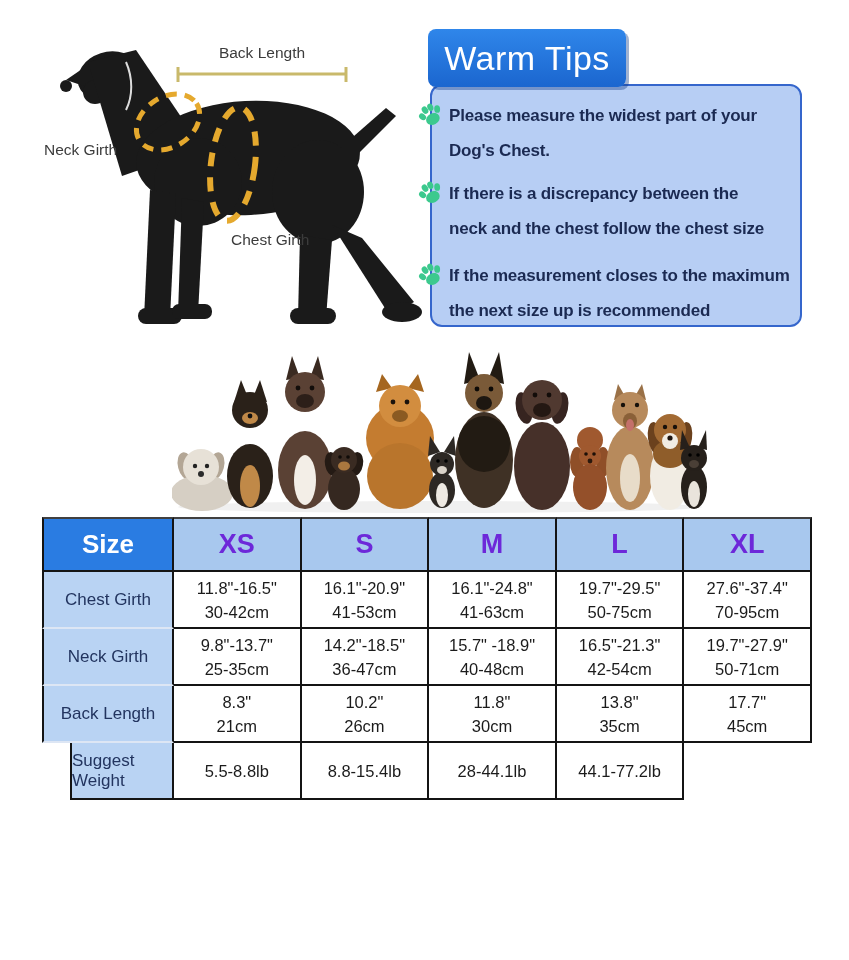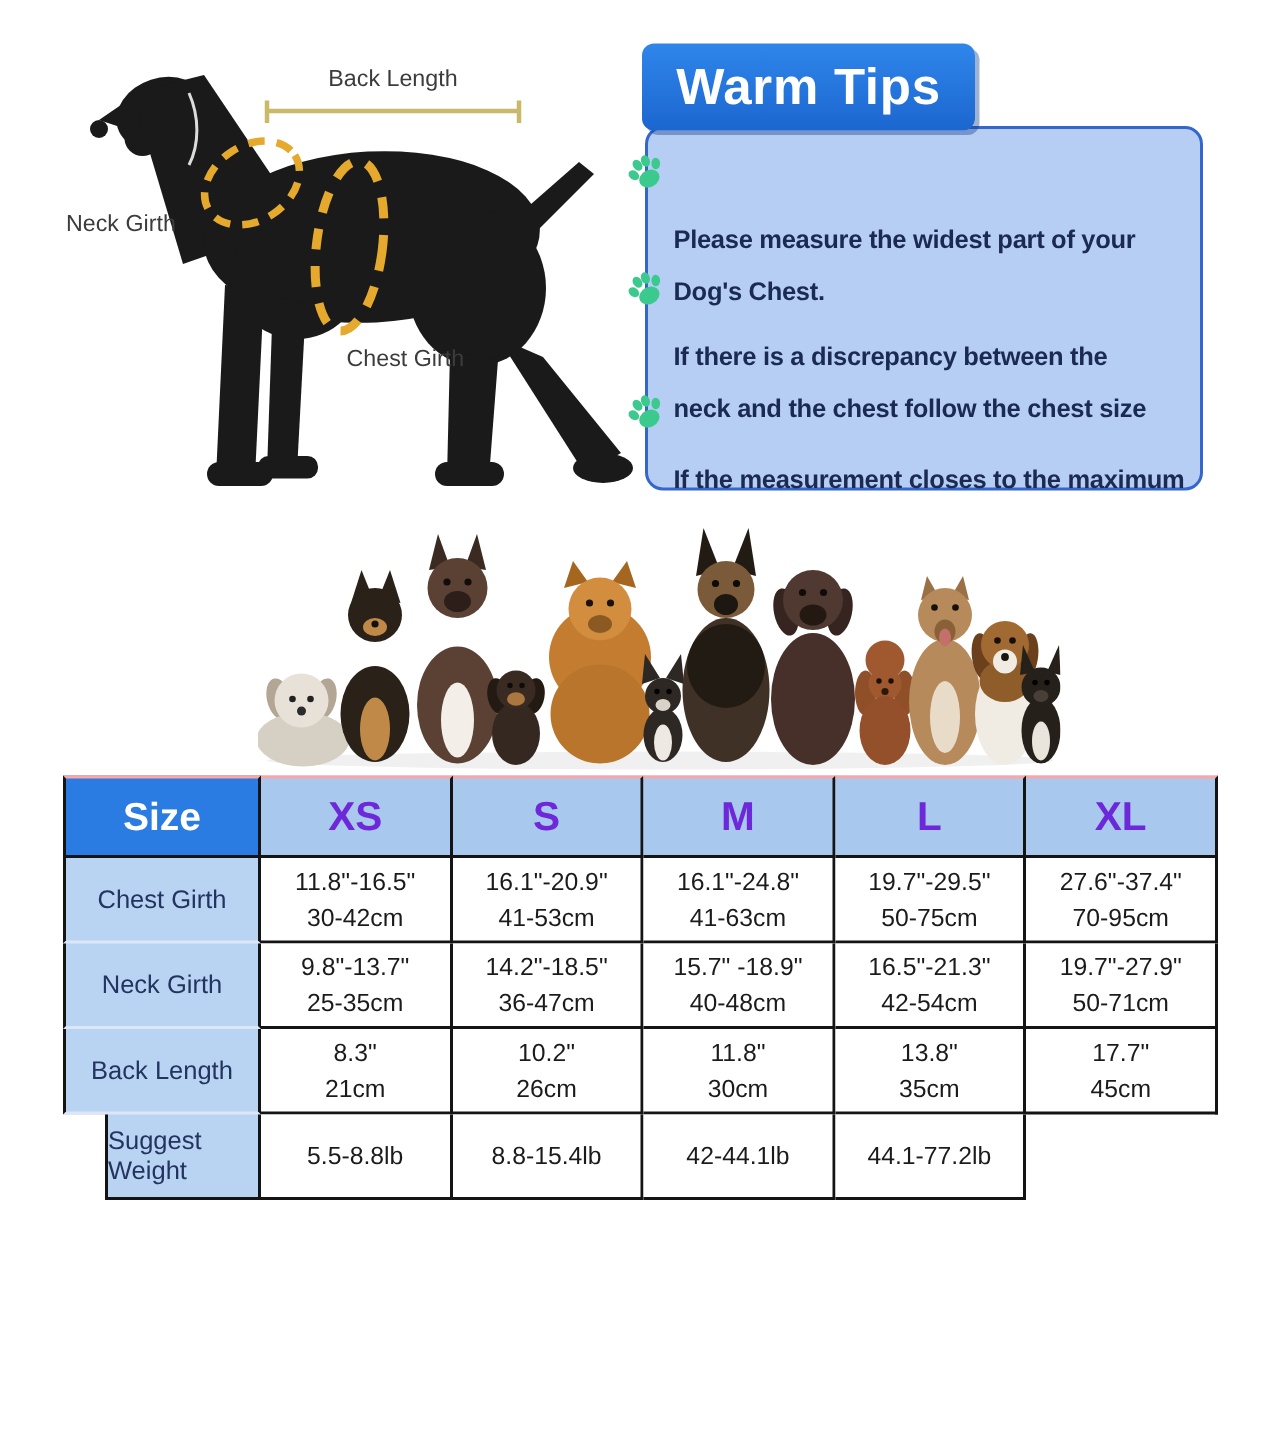--- a/index.html
+++ b/index.html
@@ -15,49 +15,48 @@
   .dlabel.back{left:178px;top:44px;width:168px;text-align:center;}
   .dlabel.neck{left:44px;top:141px;}
   .dlabel.chest{left:231px;top:231px;}
 
   
   .tips-panel{
     position:absolute;left:430px;top:84px;width:372px;height:243px;
     background:#b7cef4;border:2px solid #3566cc;border-radius:12px;box-sizing:border-box;
   }
   .tips-header{
-    position:absolute;left:428px;top:29px;width:222px;height:58px;
+    position:absolute;left:428px;top:29px;width:198px;height:58px;
     background:linear-gradient(180deg,#2f86ea 0%,#1b66cf 100%);
     border-radius:8px;box-shadow:3px 3px 0 rgba(18,62,140,.40);
-    color:#ffffff;font-size:34px;font-weight:bold;letter-spacing:.5px;
+    color:#ffffff;font-size:34px;font-weight:normal;letter-spacing:.5px;
     display:flex;align-items:center;justify-content:center;
   }
   .tip{
     position:absolute;left:449px;width:362px;
     color:#1b2a52;font-size:17px;font-weight:bold;line-height:35px;
     letter-spacing:-0.2px;
-    margin-top:44px;
   }
   .tip .tline{white-space:nowrap;}
   .paw{position:absolute;left:417px;width:27px;height:27px;}
 
   
   .dogs-svg{position:absolute;left:172px;top:348px;}
 
   
   .size-table{
     position:absolute;left:42px;top:517px;
     display:grid;grid-template-columns:132px repeat(5,127.6px);
   }
   .cell{
     border-right:2px solid #141414;border-bottom:2px solid #141414;
     display:flex;flex-direction:column;align-items:center;justify-content:center;
     background:#ffffff;box-sizing:border-box;
   }
-  .row-top{border-top:2px solid #fca5a5;}
+  .row-top{border-top:2px solid #404040;}
   .col-first{border-left:2px solid #141414;}
   .hrow{height:55px;}
   .drow{height:57px;}
   .hcell{background:#a8c8ee;color:#6d28d9;font-weight:bold;font-size:27px;}
   .corner{background:#2a7ce2;color:#ffffff;font-weight:bold;font-size:26px;}
   .rlabel{background:#b9d3f3;color:#22345f;font-size:17px;border-bottom-color:#dde6f4;}
   .rlabel.rlast{border-bottom-color:#141414;margin-left:28px;}
   .dl{font-size:16.5px;color:#1b1b1b;line-height:24px;}
 </style>
 </head>
@@ -128,20 +127,21 @@
   <div class="tip" style="top:176px">
     <div class="tline">If there is a discrepancy between the</div>
     <div class="tline">neck and the chest follow the chest size</div>
   </div>
 
   <svg class="paw" style="top:261px" viewBox="0 0 24 24">
       <use href="#paw-shape"></use>
     </svg>
   <div class="tip" style="top:258px">
     <div class="tline">If the measurement closes to the maximum</div>
+    <div class="tline">the next size up is recommended</div>
   </div>
 
   <svg class="dogs-svg" width="535" height="166" viewBox="0 0 535 166">
     <ellipse cx="268" cy="159" rx="262" ry="6" fill="rgba(0,0,0,0.06)"></ellipse>
 
     <g>
       <ellipse cx="14" cy="118" rx="8" ry="14" fill="#b3a695" transform="rotate(-14 14 118)"></ellipse>
       <ellipse cx="44" cy="118" rx="8" ry="14" fill="#b3a695" transform="rotate(14 44 118)"></ellipse>
       <ellipse cx="30" cy="145" rx="31" ry="18" fill="#d6cfc4"></ellipse>
       <circle cx="29" cy="119" r="18" fill="#e7e1d7"></circle>
@@ -347,20 +347,20 @@
     </div>
 
     <div class="cell drow rlabel rlast col-first">Suggest Weight</div>
     <div class="cell drow">
       <div class="dl">5.5-8.8lb</div>
     </div>
     <div class="cell drow">
       <div class="dl">8.8-15.4lb</div>
     </div>
     <div class="cell drow">
-      <div class="dl">42-44.1lb</div>
+      <div class="dl">28-44.1lb</div>
     </div>
     <div class="cell drow">
       <div class="dl">44.1-77.2lb</div>
     </div>
   </div>
 
 </div>
 
 </body></html>

